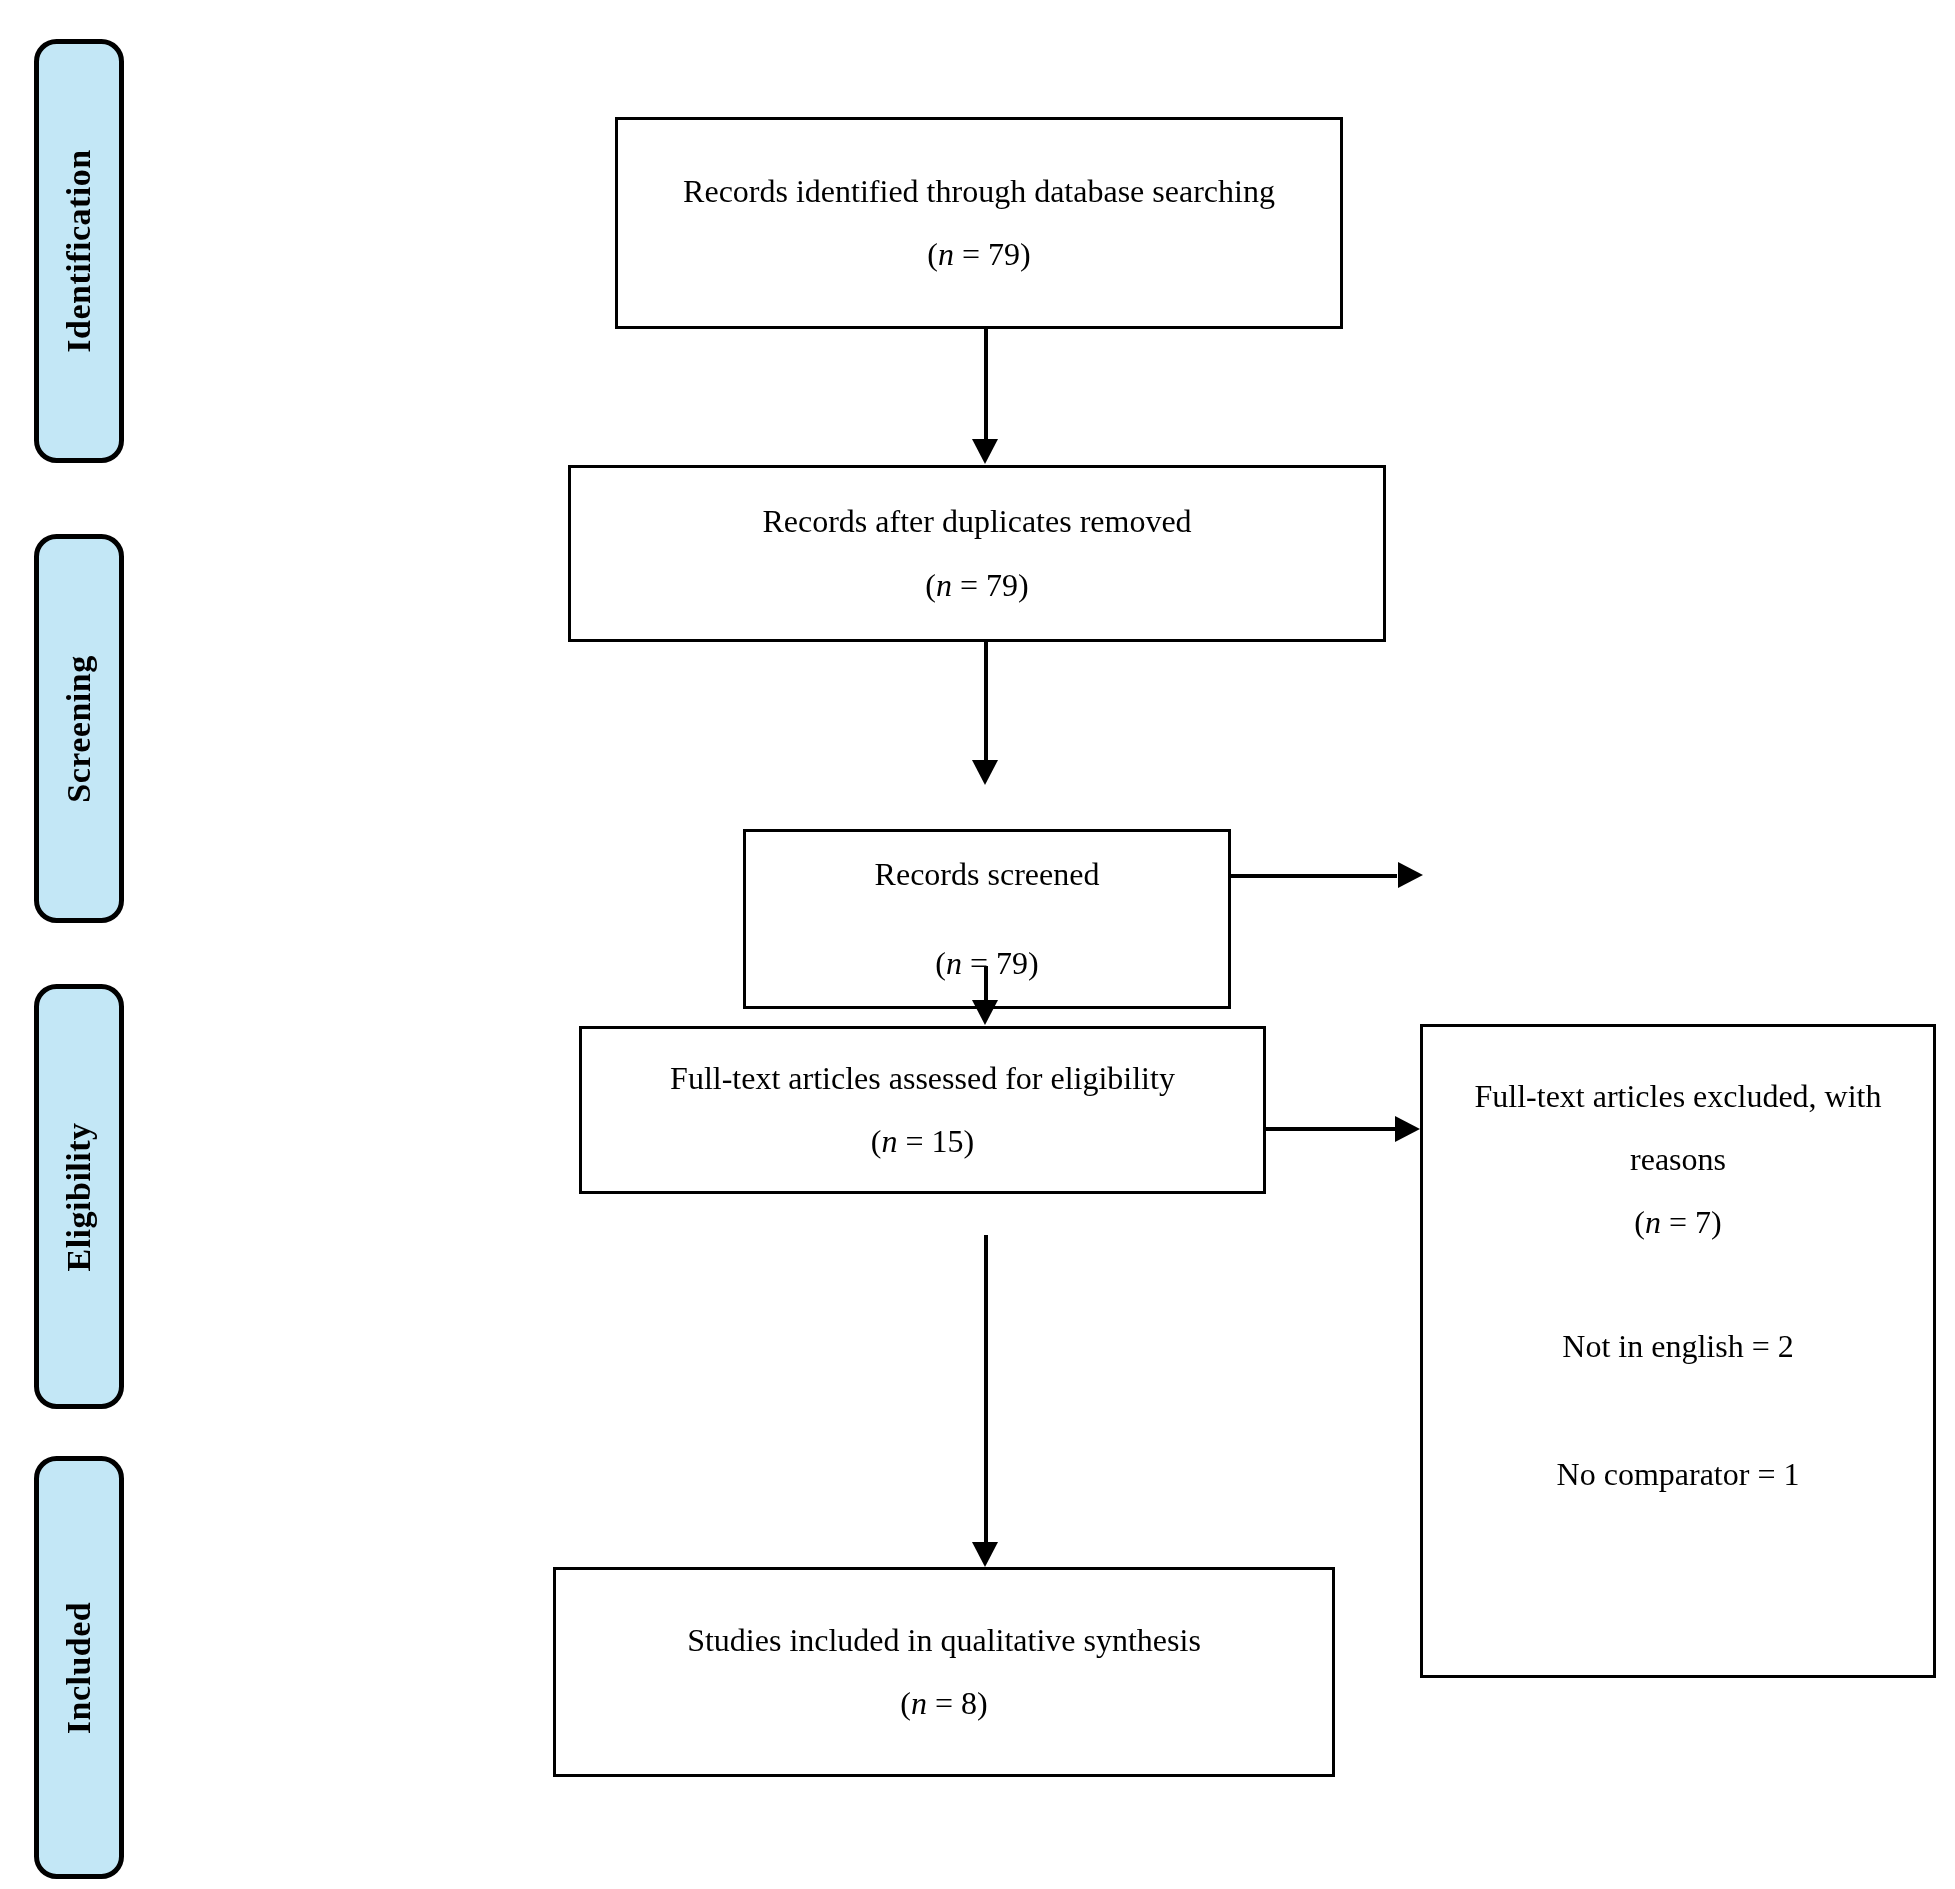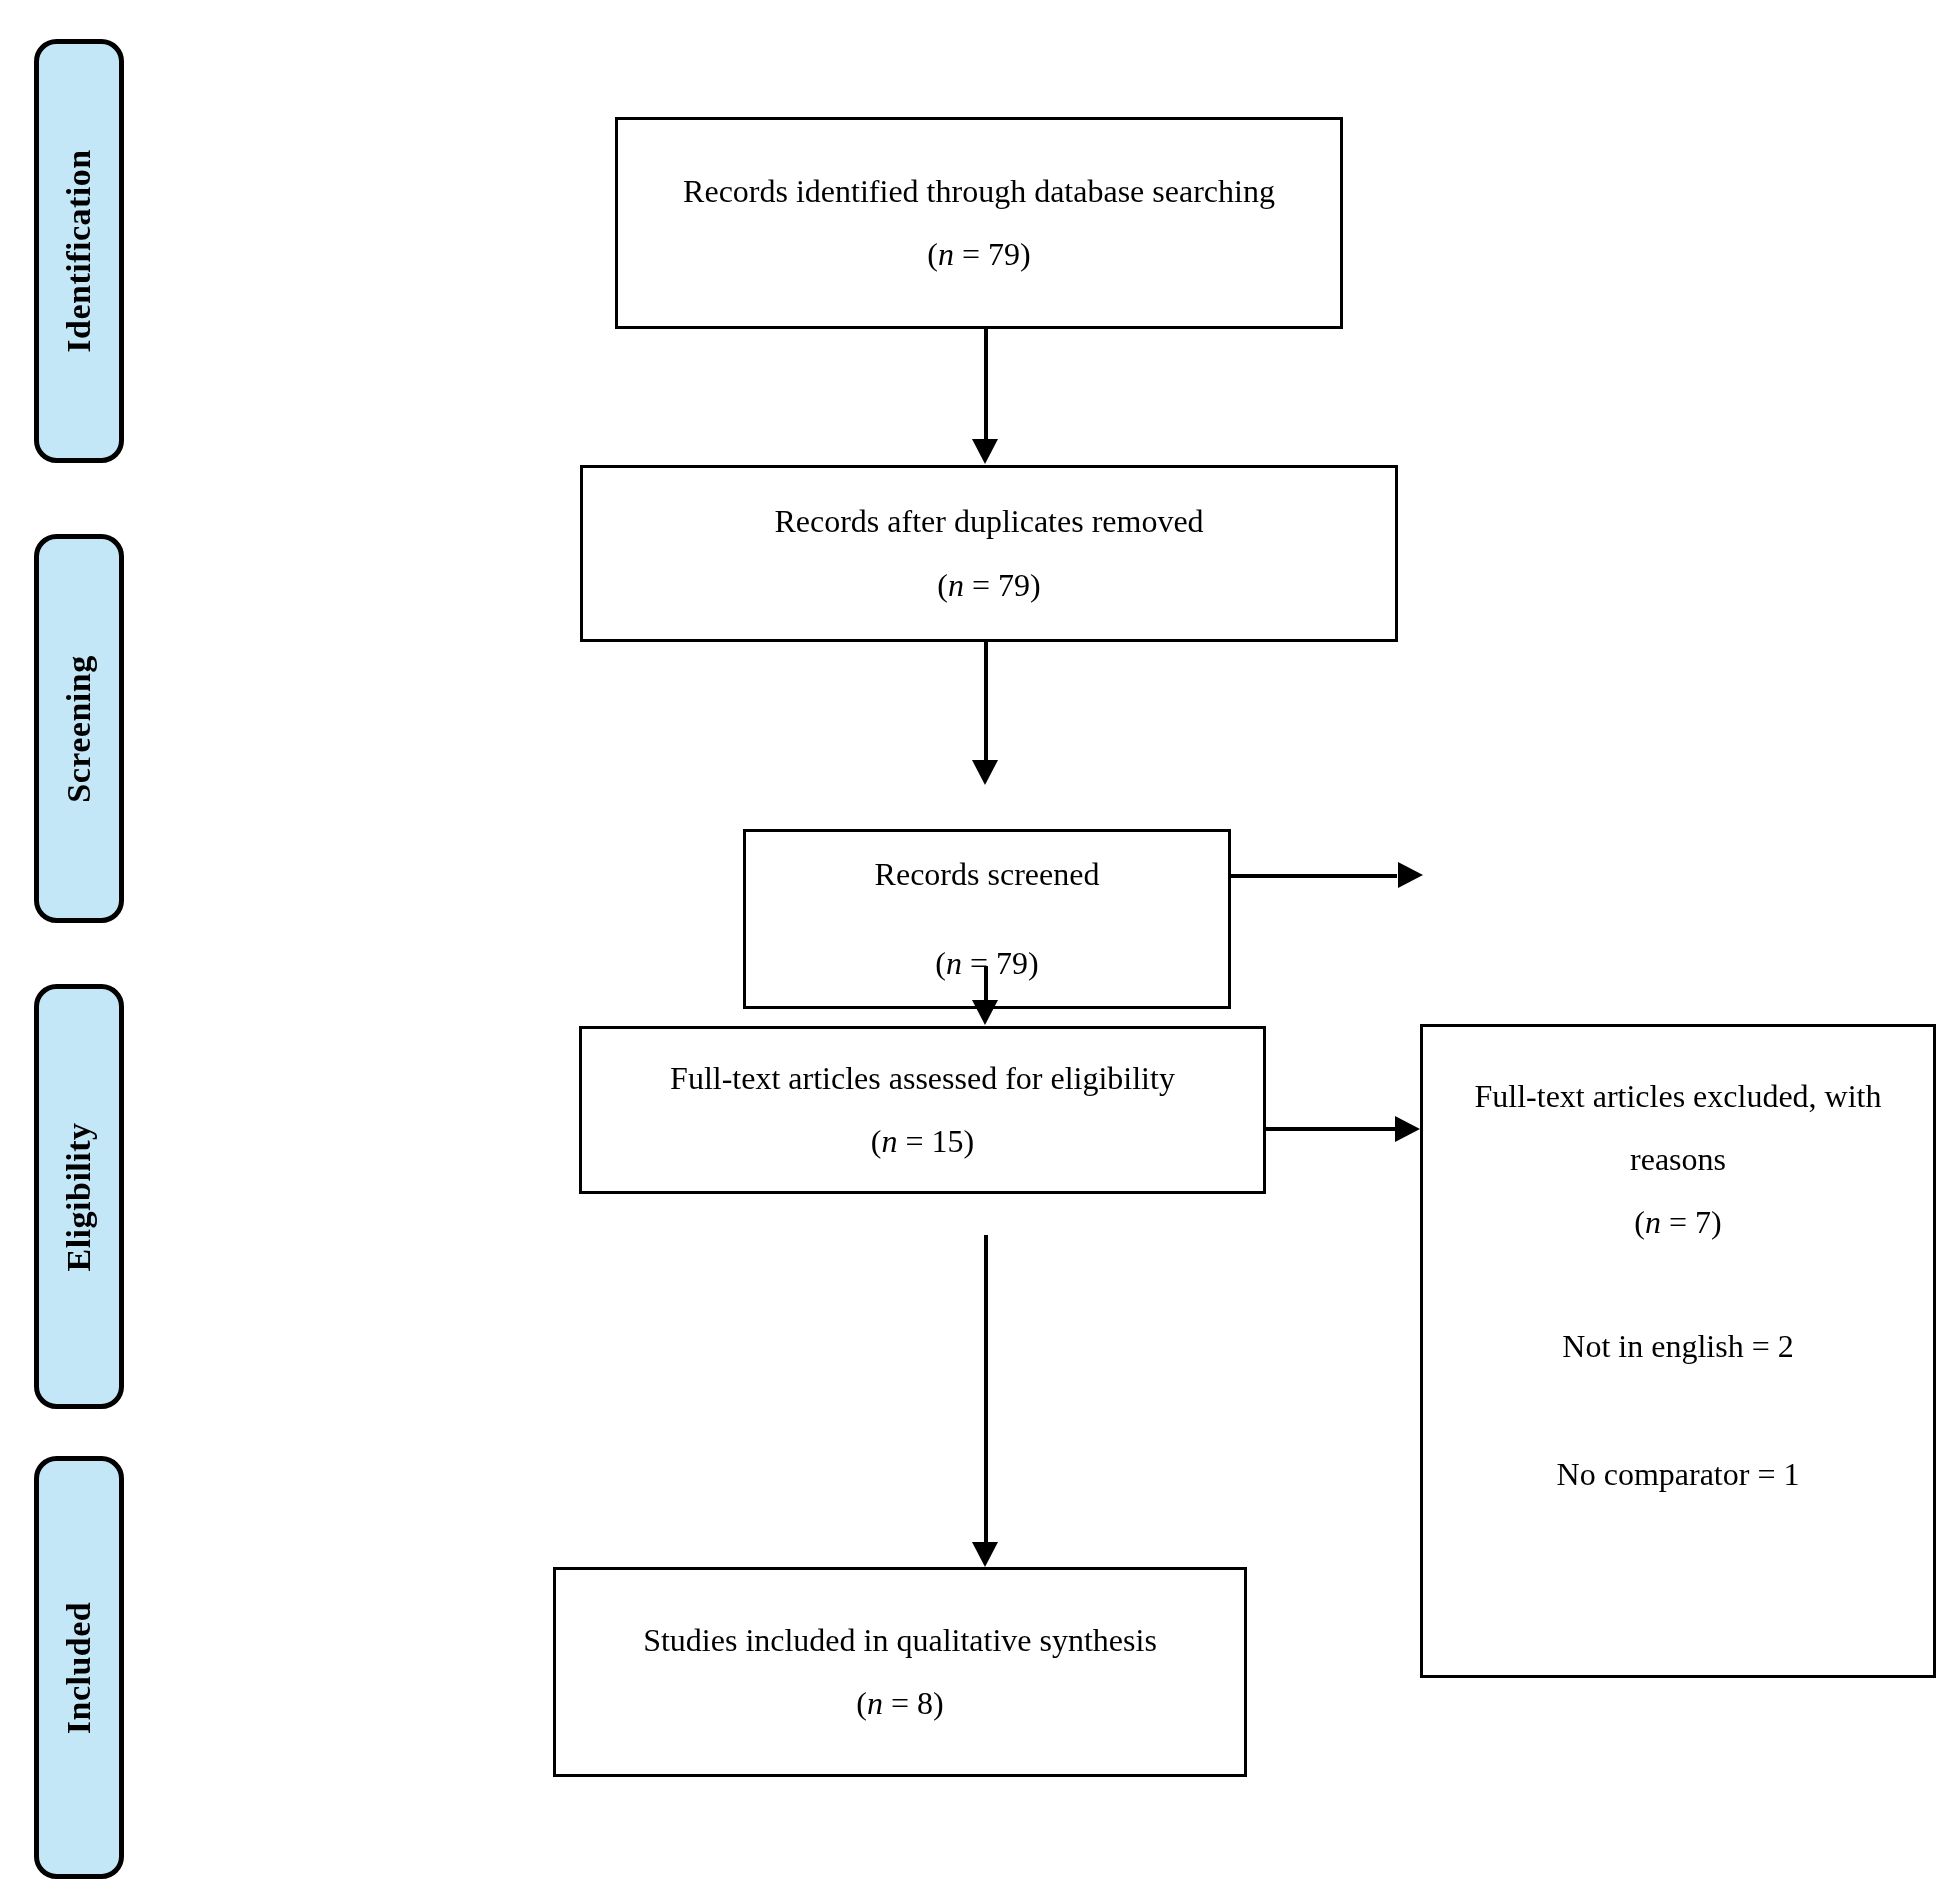--- a/index.html
+++ b/index.html
@@ -48,25 +48,25 @@
     justify-content:center;
     row-gap:20px;
     text-align:center;
     font-size:32px;
     line-height:1.35;
   }
   .fbox .lbl{white-space:nowrap;}
   .nvar{font-style:italic;}
 
   #box-identified{left:615px;top:117px;width:728px;height:212px;}
-  #box-dedup{left:580px;top:465px;width:818px;height:177px;text-align:center;}
+  #box-dedup{left:568px;top:465px;width:818px;height:177px;text-align:center;}
   #box-screened{left:743px;top:829px;width:488px;height:180px;gap:45px;}
   #box-rec-excluded{left:1420px;top:787px;width:518px;height:177px;}
   #box-fulltext{left:579px;top:1026px;width:687px;height:168px;}
-  #box-included{left:553px;top:1567px;width:694px;height:210px;}
+  #box-included{left:553px;top:1567px;width:782px;height:210px;}
 
   
   #box-ft-excluded{
     left:1420px;top:1024px;width:516px;height:654px;
     justify-content:flex-start;
     row-gap:0;
     padding-top:38px;
   }
   #box-ft-excluded .rline{height:63px;line-height:63px;white-space:nowrap;text-align:center;}
   #box-ft-excluded .reason-1{margin-top:61px;}

